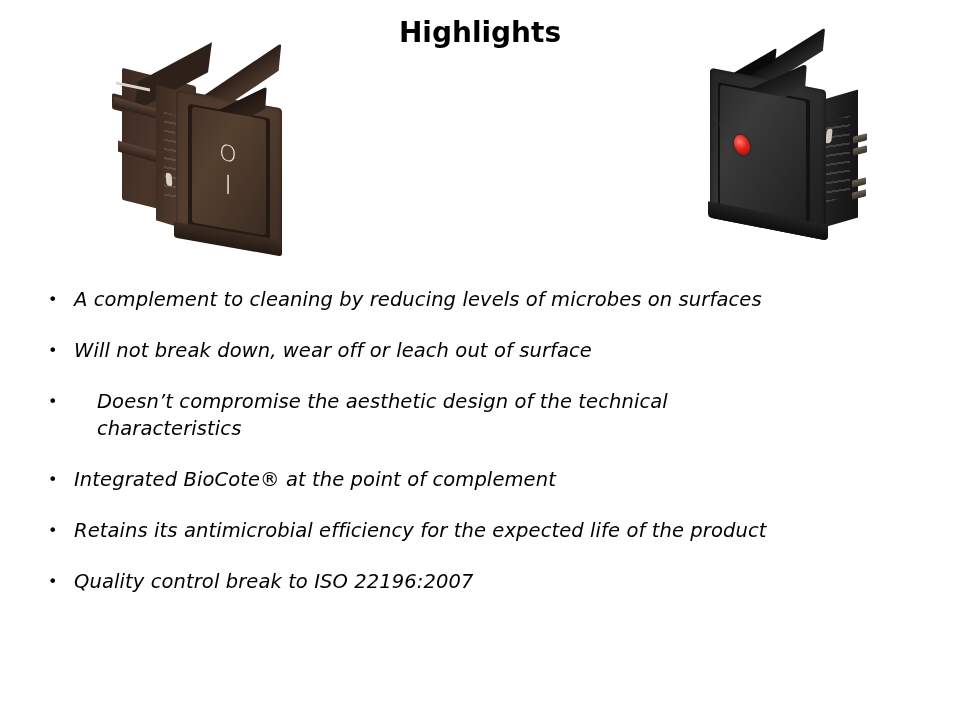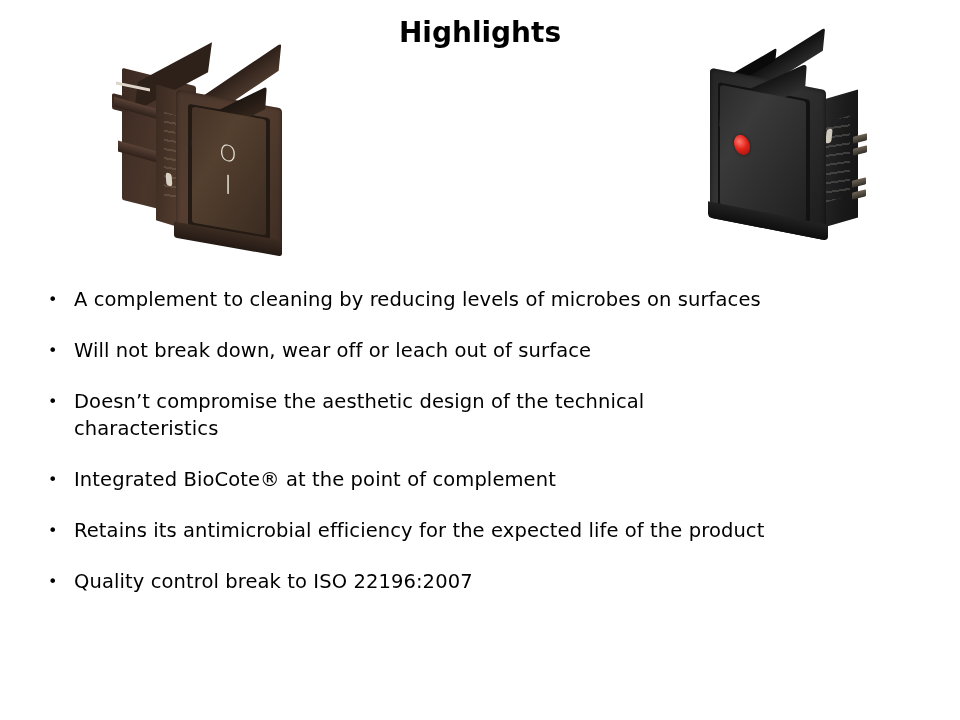--- a/index.html
+++ b/index.html
@@ -331,20 +331,21 @@
     font-size: 16px;
     line-height: 27px;
     color: #000000;
     padding-left: 6px;
     box-sizing: border-box;
   }
   .bullet-text {
     flex: 1 1 auto;
     max-width: 860px;
     letter-spacing: 0.1px;
+    font-style: italic;
   }
 </style>
 </head>
 <body>
 
 <div class="slide">
 
   <div class="slide-title">Highlights</div>
 
   <div class="product-strip">
@@ -402,21 +403,21 @@
       <span class="bullet-text">A complement to cleaning by reducing levels of microbes on surfaces</span>
     </li>
 
     <li class="bullet-item">
       <span class="bullet-marker">•</span>
       <span class="bullet-text">Will not break down, wear off or leach out of surface</span>
     </li>
 
     <li class="bullet-item">
       <span class="bullet-marker">•</span>
-      <span class="bullet-text" style="max-width:700px;">Doesn’t compromise the aesthetic design of the technical characteristics</span>
+      <span class="bullet-text" style="max-width:700px;margin-left:23px;">Doesn’t compromise the aesthetic design of the technical characteristics</span>
     </li>
 
     <li class="bullet-item">
       <span class="bullet-marker">•</span>
       <span class="bullet-text">Integrated BioCote® at the point of complement</span>
     </li>
 
     <li class="bullet-item">
       <span class="bullet-marker">•</span>
       <span class="bullet-text">Retains its antimicrobial efficiency for the expected life of the product</span>

